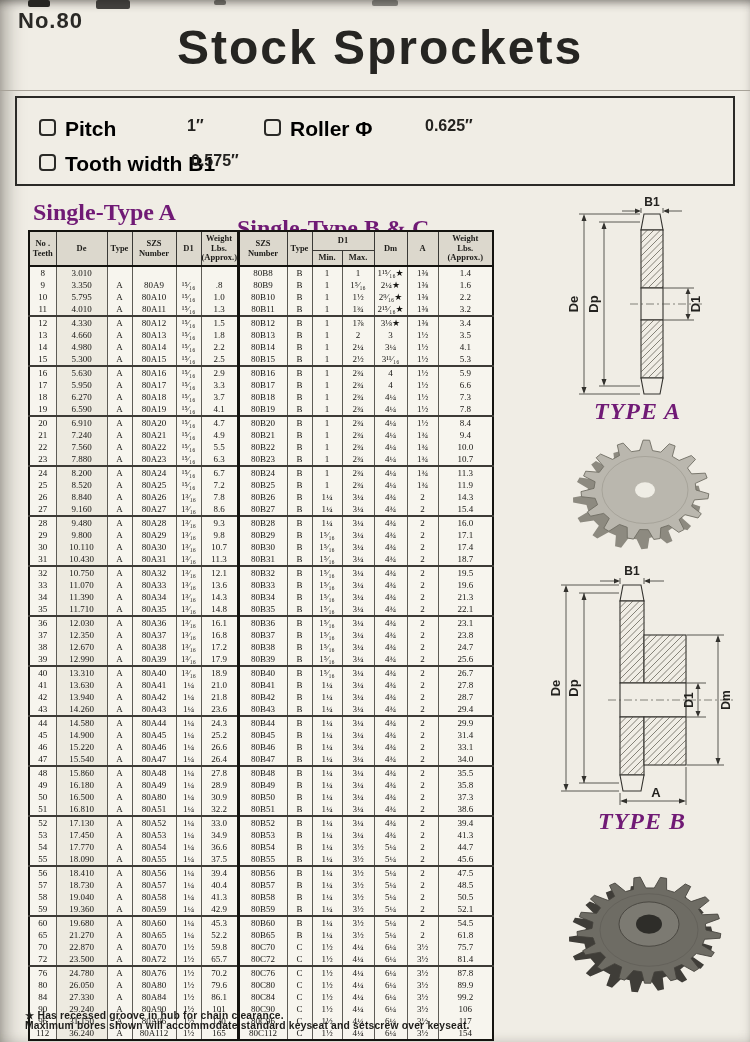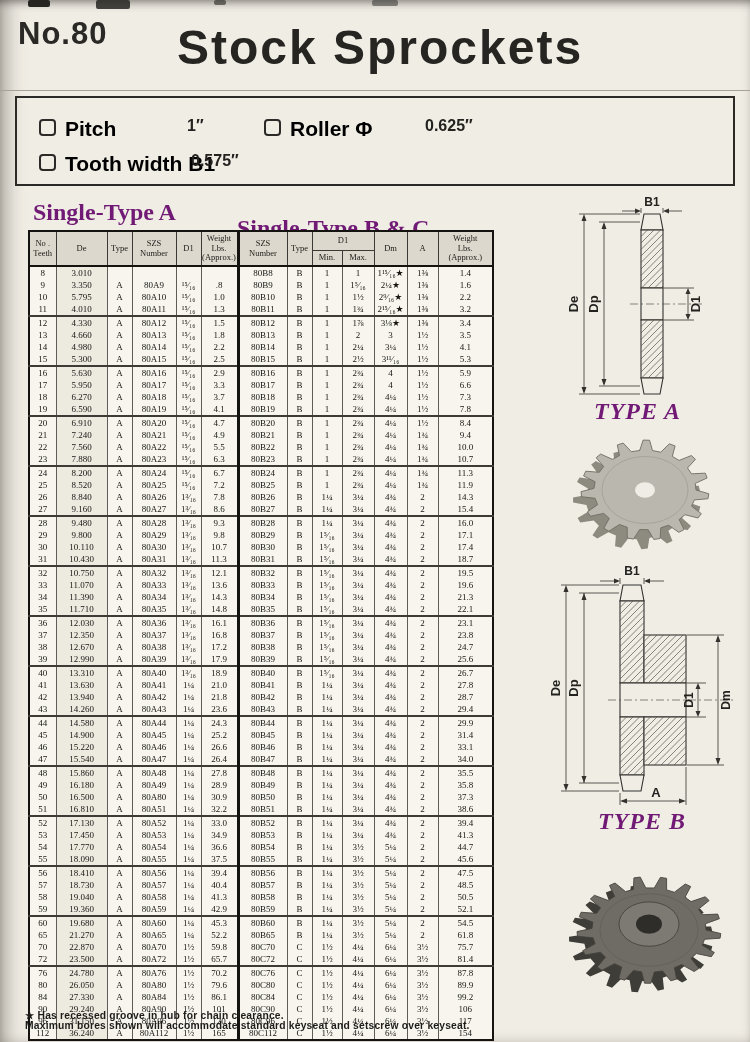--- a/index.html
+++ b/index.html
@@ -1,29 +1,29 @@
 <!DOCTYPE html>
 <html><head>
 <meta charset="utf-8">
 <style>
   html,body{margin:0;padding:0;background:#cfcac0;}
   #page{position:relative;width:750px;height:1042px;background:#f0ede5;overflow:hidden;
     font-family:"Liberation Sans",sans-serif;color:#21201d;
     box-shadow:inset 16px 0 20px -12px rgba(60,55,48,.5), inset 0 8px 10px -6px rgba(40,38,34,.55), inset -4px -4px 14px -8px rgba(60,55,48,.25);}
   .artifact{position:absolute;background:#262522;border-radius:2px;}
-  #part-no{position:absolute;left:18px;top:16px;font-size:31px;font-weight:800;letter-spacing:1px;color:#2a2926;}
+  #part-no{position:absolute;left:18px;top:8px;font-size:22px;font-weight:800;letter-spacing:1px;color:#2a2926;}
   #title{position:absolute;left:150px;top:20px;width:460px;text-align:center;font-size:48px;font-weight:800;letter-spacing:2px;color:#262522;}
   #head-rule{position:absolute;left:0;top:90px;width:750px;height:1px;background:#a7a298;}
   #spec-box{position:absolute;left:15px;top:96px;width:716px;height:86px;border:2px solid #2b2a27;}
   .bullet{position:absolute;width:13px;height:13px;border:2px solid #2b2a27;border-radius:4px;}
   .spec-label{position:absolute;font-size:21px;font-weight:700;color:#000000;}
   .spec-value{position:absolute;font-size:16px;font-weight:700;color:#23221f;}
   .section-title{position:absolute;font-family:"Liberation Serif",serif;font-weight:700;font-size:24px;color:#701a75;}
   #sprocket-table{position:absolute;left:28px;top:230px;width:464px;border-collapse:collapse;table-layout:fixed;background:#f7f5ee;}
-  #sprocket-table th{font-family:"Liberation Serif",serif;font-weight:400;font-size:8.5px;line-height:1.12;
+  #sprocket-table th{font-family:"Liberation Serif",serif;font-weight:700;font-size:8.5px;line-height:1.12;
      white-space:pre-line;background:#dcd8cd;border:1px solid #3a3936;padding:0;text-align:center;color:#1d1c19;}
   #sprocket-table td{font-family:"Liberation Serif",serif;font-size:9px;line-height:12px;height:12px;padding:0;
      text-align:center;white-space:nowrap;overflow:hidden;color:#161512;background:#f7f5ee;
      border-left:1px solid #5e5c56;border-right:1px solid #5e5c56;}
   #sprocket-table{border:2px solid #14130f;}
   #sprocket-table td.c-de{background:#edeae0;}
   #sprocket-table td.c-bszs, #sprocket-table th.bdiv{border-left:3px solid #14130f;}
   #sprocket-table tr.grp td{border-top:2px solid #3d3b36;}
   #sprocket-table thead tr:first-child th{height:18px;}
   #sprocket-table thead tr:last-child th{height:14px;}

